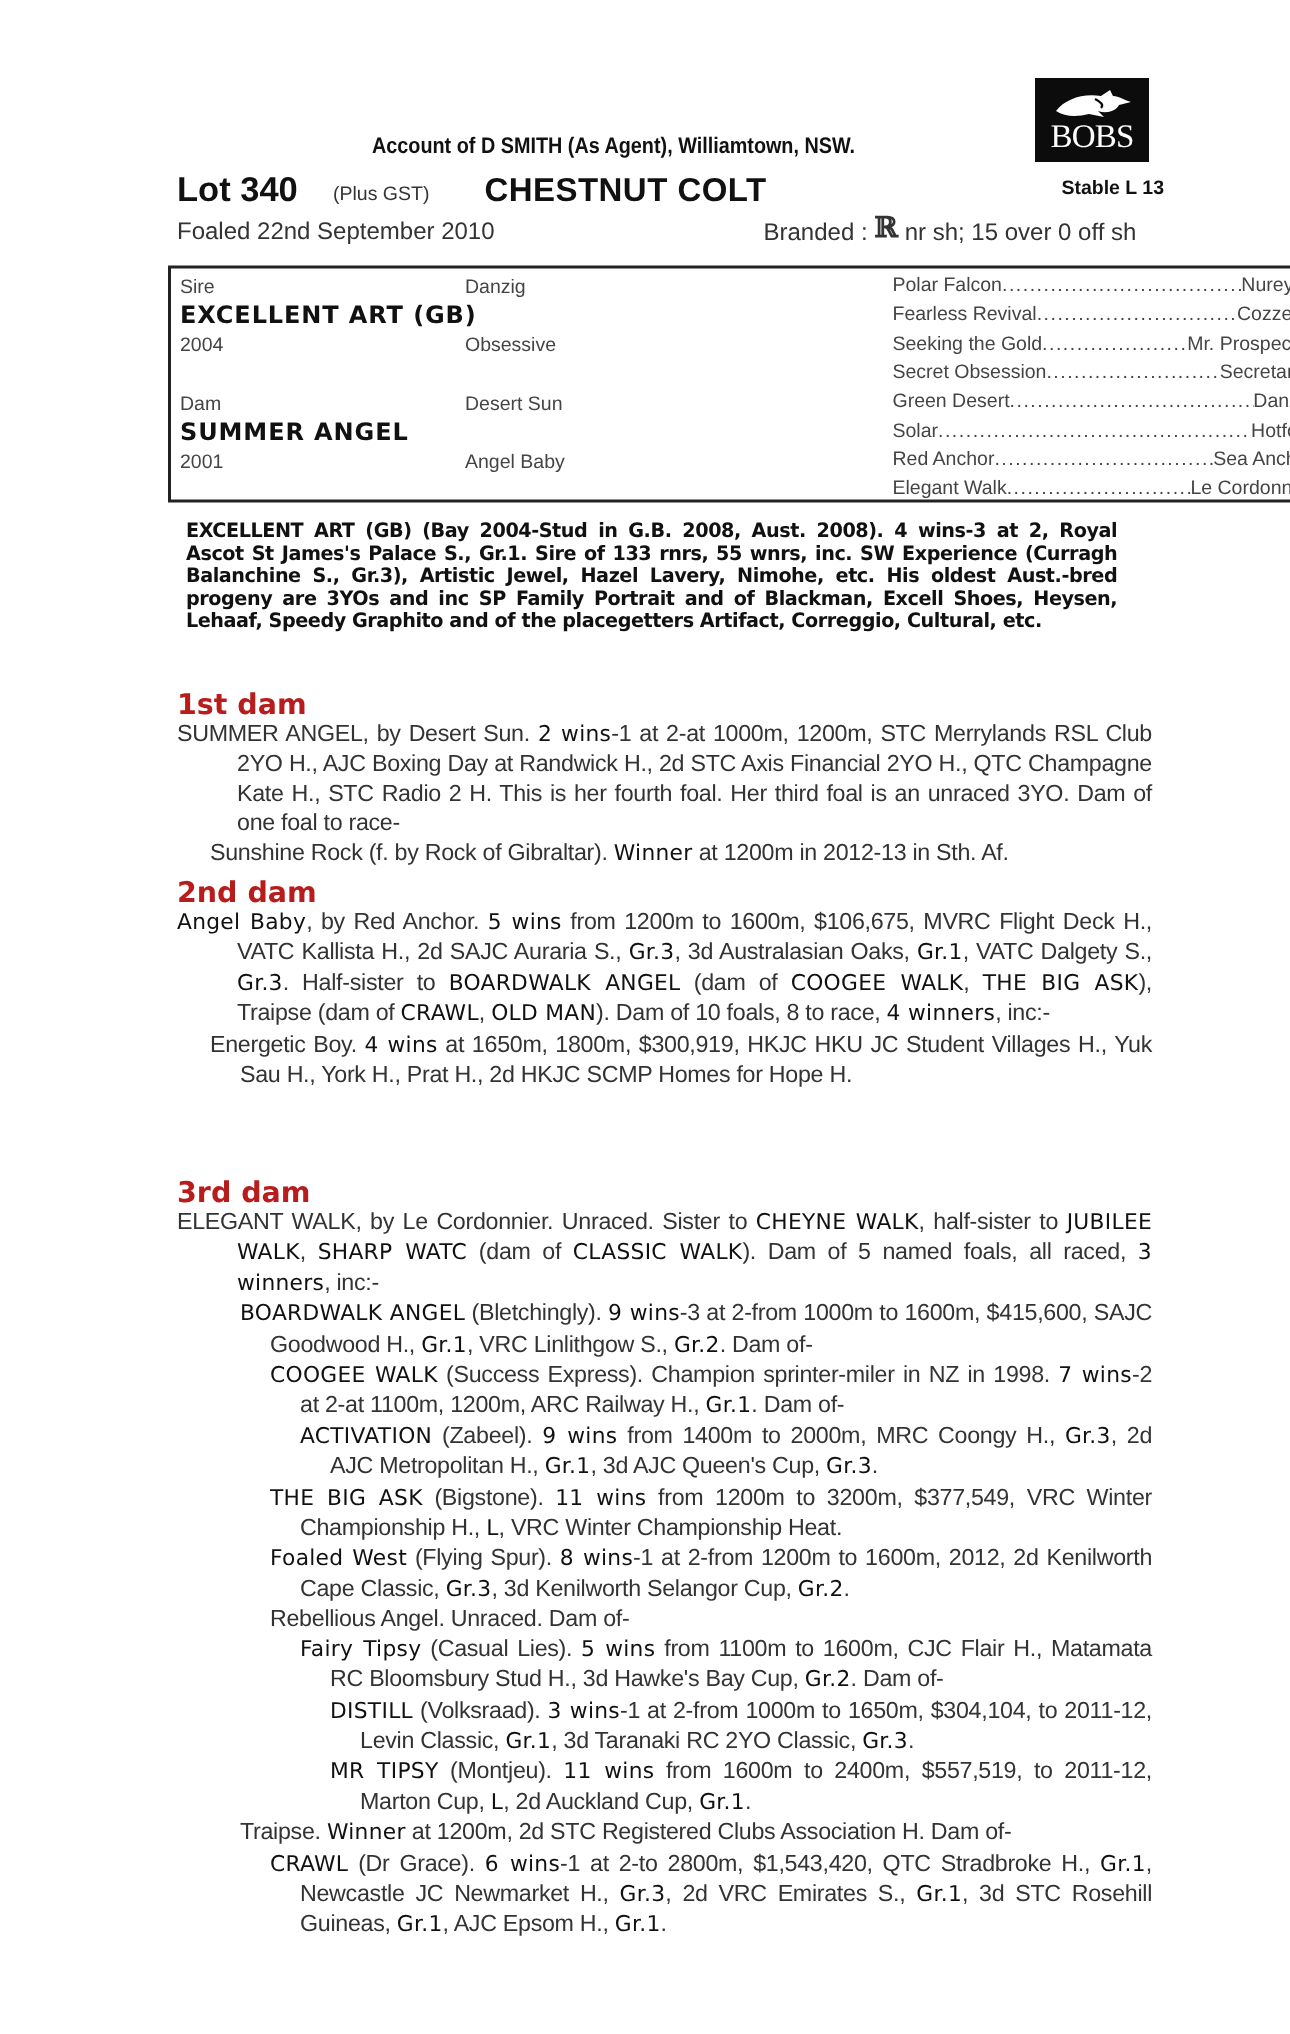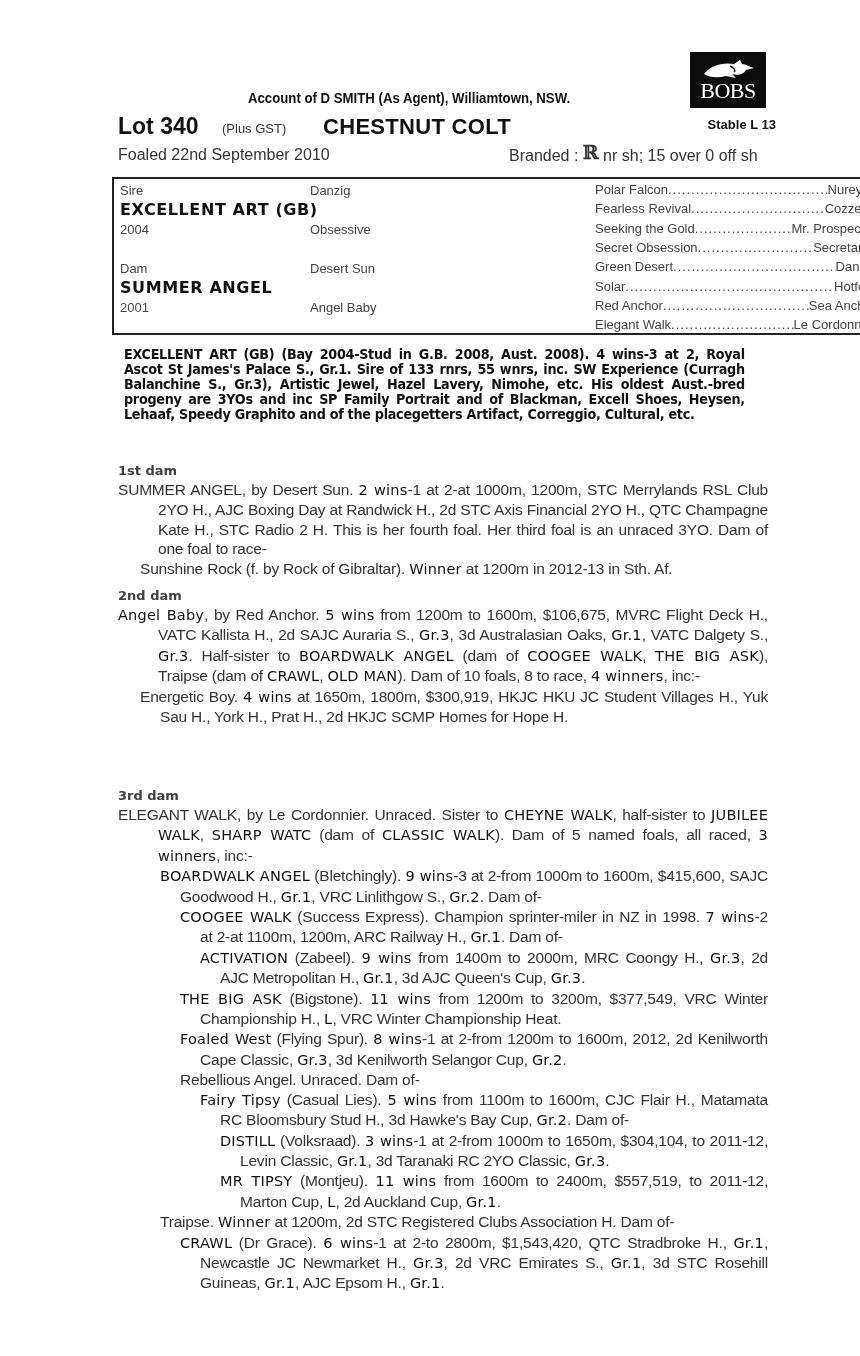--- a/index.html
+++ b/index.html
@@ -27,21 +27,21 @@
   .ped-name { position:absolute; font-weight:900; font-size:16px; color:#111; letter-spacing:0.6px; font-family:"DejaVu Sans", sans-serif; }
   .anc-line { position:absolute; left:481px; width:281px; height:16px; font-size:13px; color:#444; display:flex; white-space:nowrap; overflow:hidden; }
   .anc-line .l { flex:0 0 auto; }
   .anc-line .dots { flex:1 1 auto; overflow:hidden; letter-spacing:1px; }
   .anc-line .dots::before { content:"........................................................................................................................"; }
   .anc-line .r { flex:0 0 auto; }
 
   .sire-para { position:absolute; left:124px; top:347px; width:640px; font-family:"DejaVu Sans", sans-serif; font-weight:bold; font-size:13.2px; line-height:15px; color:#111; text-align:justify; transform:scaleX(0.97); transform-origin:left top; letter-spacing:-0.3px; }
 
   .section { position:absolute; left:118px; width:650px; }
-  .sec-head { font-family:"DejaVu Sans", sans-serif; font-weight:bold; font-size:13px; color:#404040; height:19px; line-height:19px; }
+  .sec-head { font-family:"DejaVu Sans", sans-serif; font-weight:bold; font-size:19px; color:#b91c1c; height:19px; line-height:19px; }
   .entry { font-size:15.5px; line-height:19.4px; color:#333; text-align:justify; letter-spacing:-0.2px; }
   .entry b { font-family:"DejaVu Sans", sans-serif; font-weight:normal; color:#111; letter-spacing:0.2px; font-size:14.5px; }
   .lvl0 { padding-left:40px; text-indent:-40px; }
   .lvl1 { padding-left:42px; text-indent:-20px; }
   .lvl2 { padding-left:62px; text-indent:-20px; }
   .lvl3 { padding-left:82px; text-indent:-20px; }
   .lvl4 { padding-left:102px; text-indent:-20px; }
   .lvl5 { padding-left:122px; text-indent:-20px; }
 </style>
 </head>

